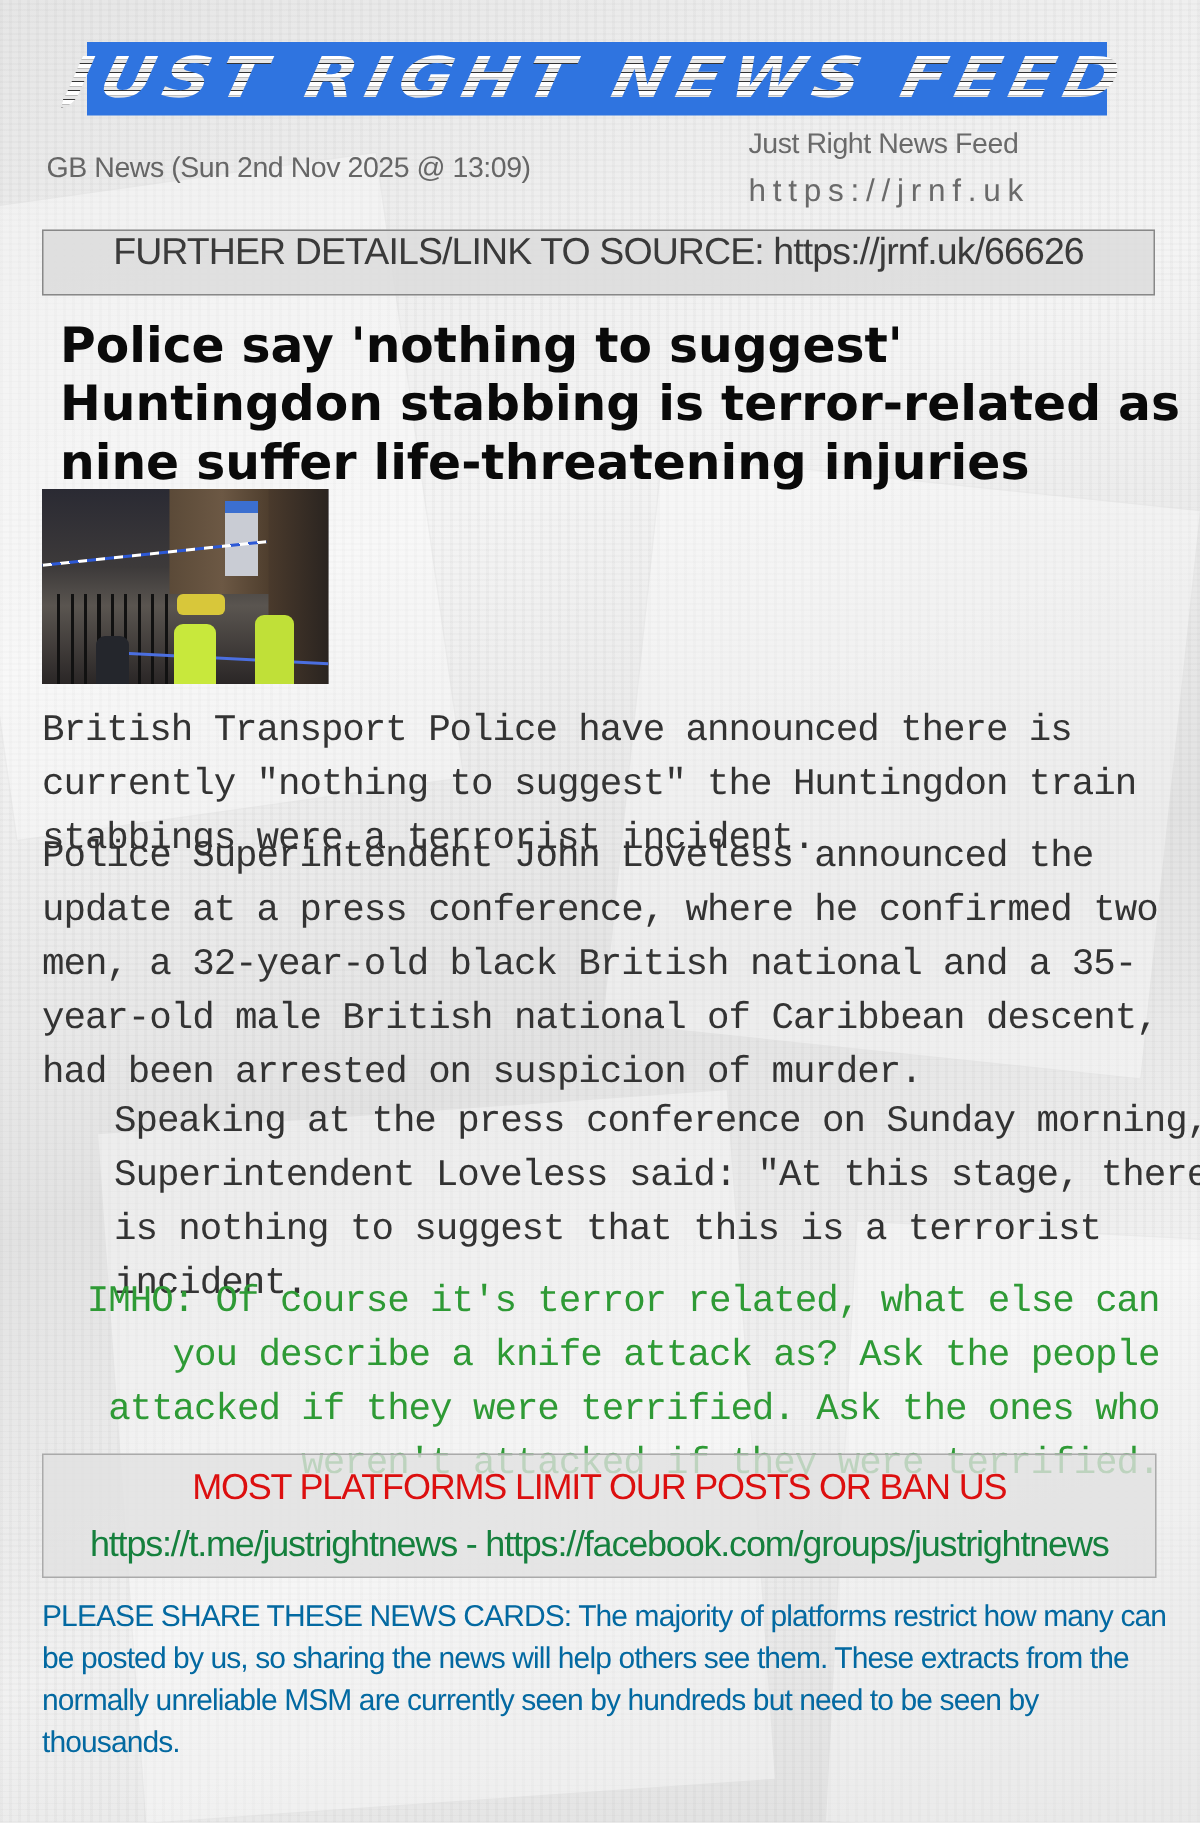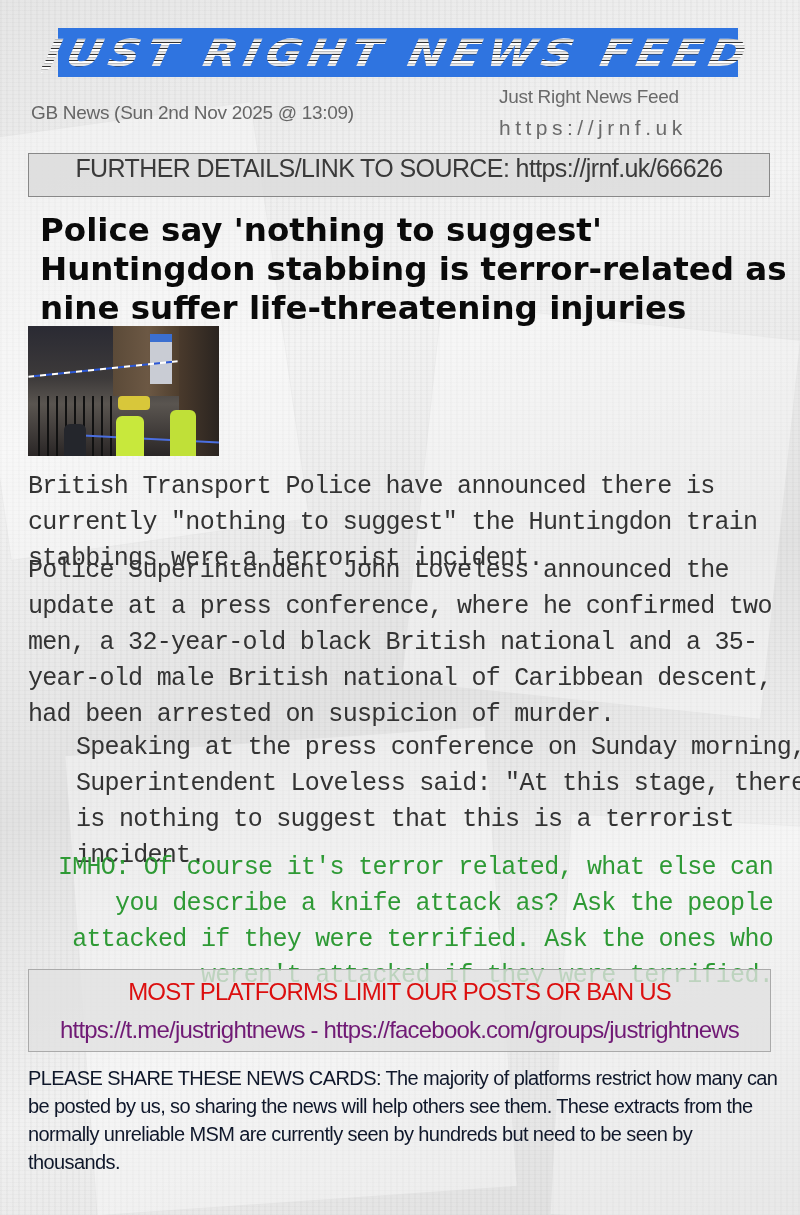--- a/index.html
+++ b/index.html
@@ -192,32 +192,32 @@
       margin-top: 6px;
       font-size: 24px;
       line-height: 32px;
       color: #dc0f0f;
       letter-spacing: -0.8px;
     }
     .promo-links {
       margin-top: 6px;
       font-size: 24px;
       line-height: 32px;
-      color: #701a75;
+      color: #15803d;
       letter-spacing: -0.8px;
     }
     .share-note {
       position: absolute;
       left: 28px;
       top: 1064px;
       width: 750px;
       margin: 0;
       font-size: 20px;
       line-height: 28px;
-      color: #0f172a;
+      color: #0369a1;
       letter-spacing: -0.6px;
     }
   </style>
 </head>
 <body>
 
 <div class="bg">
   <div class="sheet" style="left:-20px;top:120px;width:300px;height:420px;transform:rotate(-8deg);"></div>
   <div class="sheet" style="left:420px;top:320px;width:360px;height:380px;transform:rotate(6deg);"></div>
   <div class="sheet" style="left:80px;top:740px;width:420px;height:460px;transform:rotate(-4deg);"></div>

